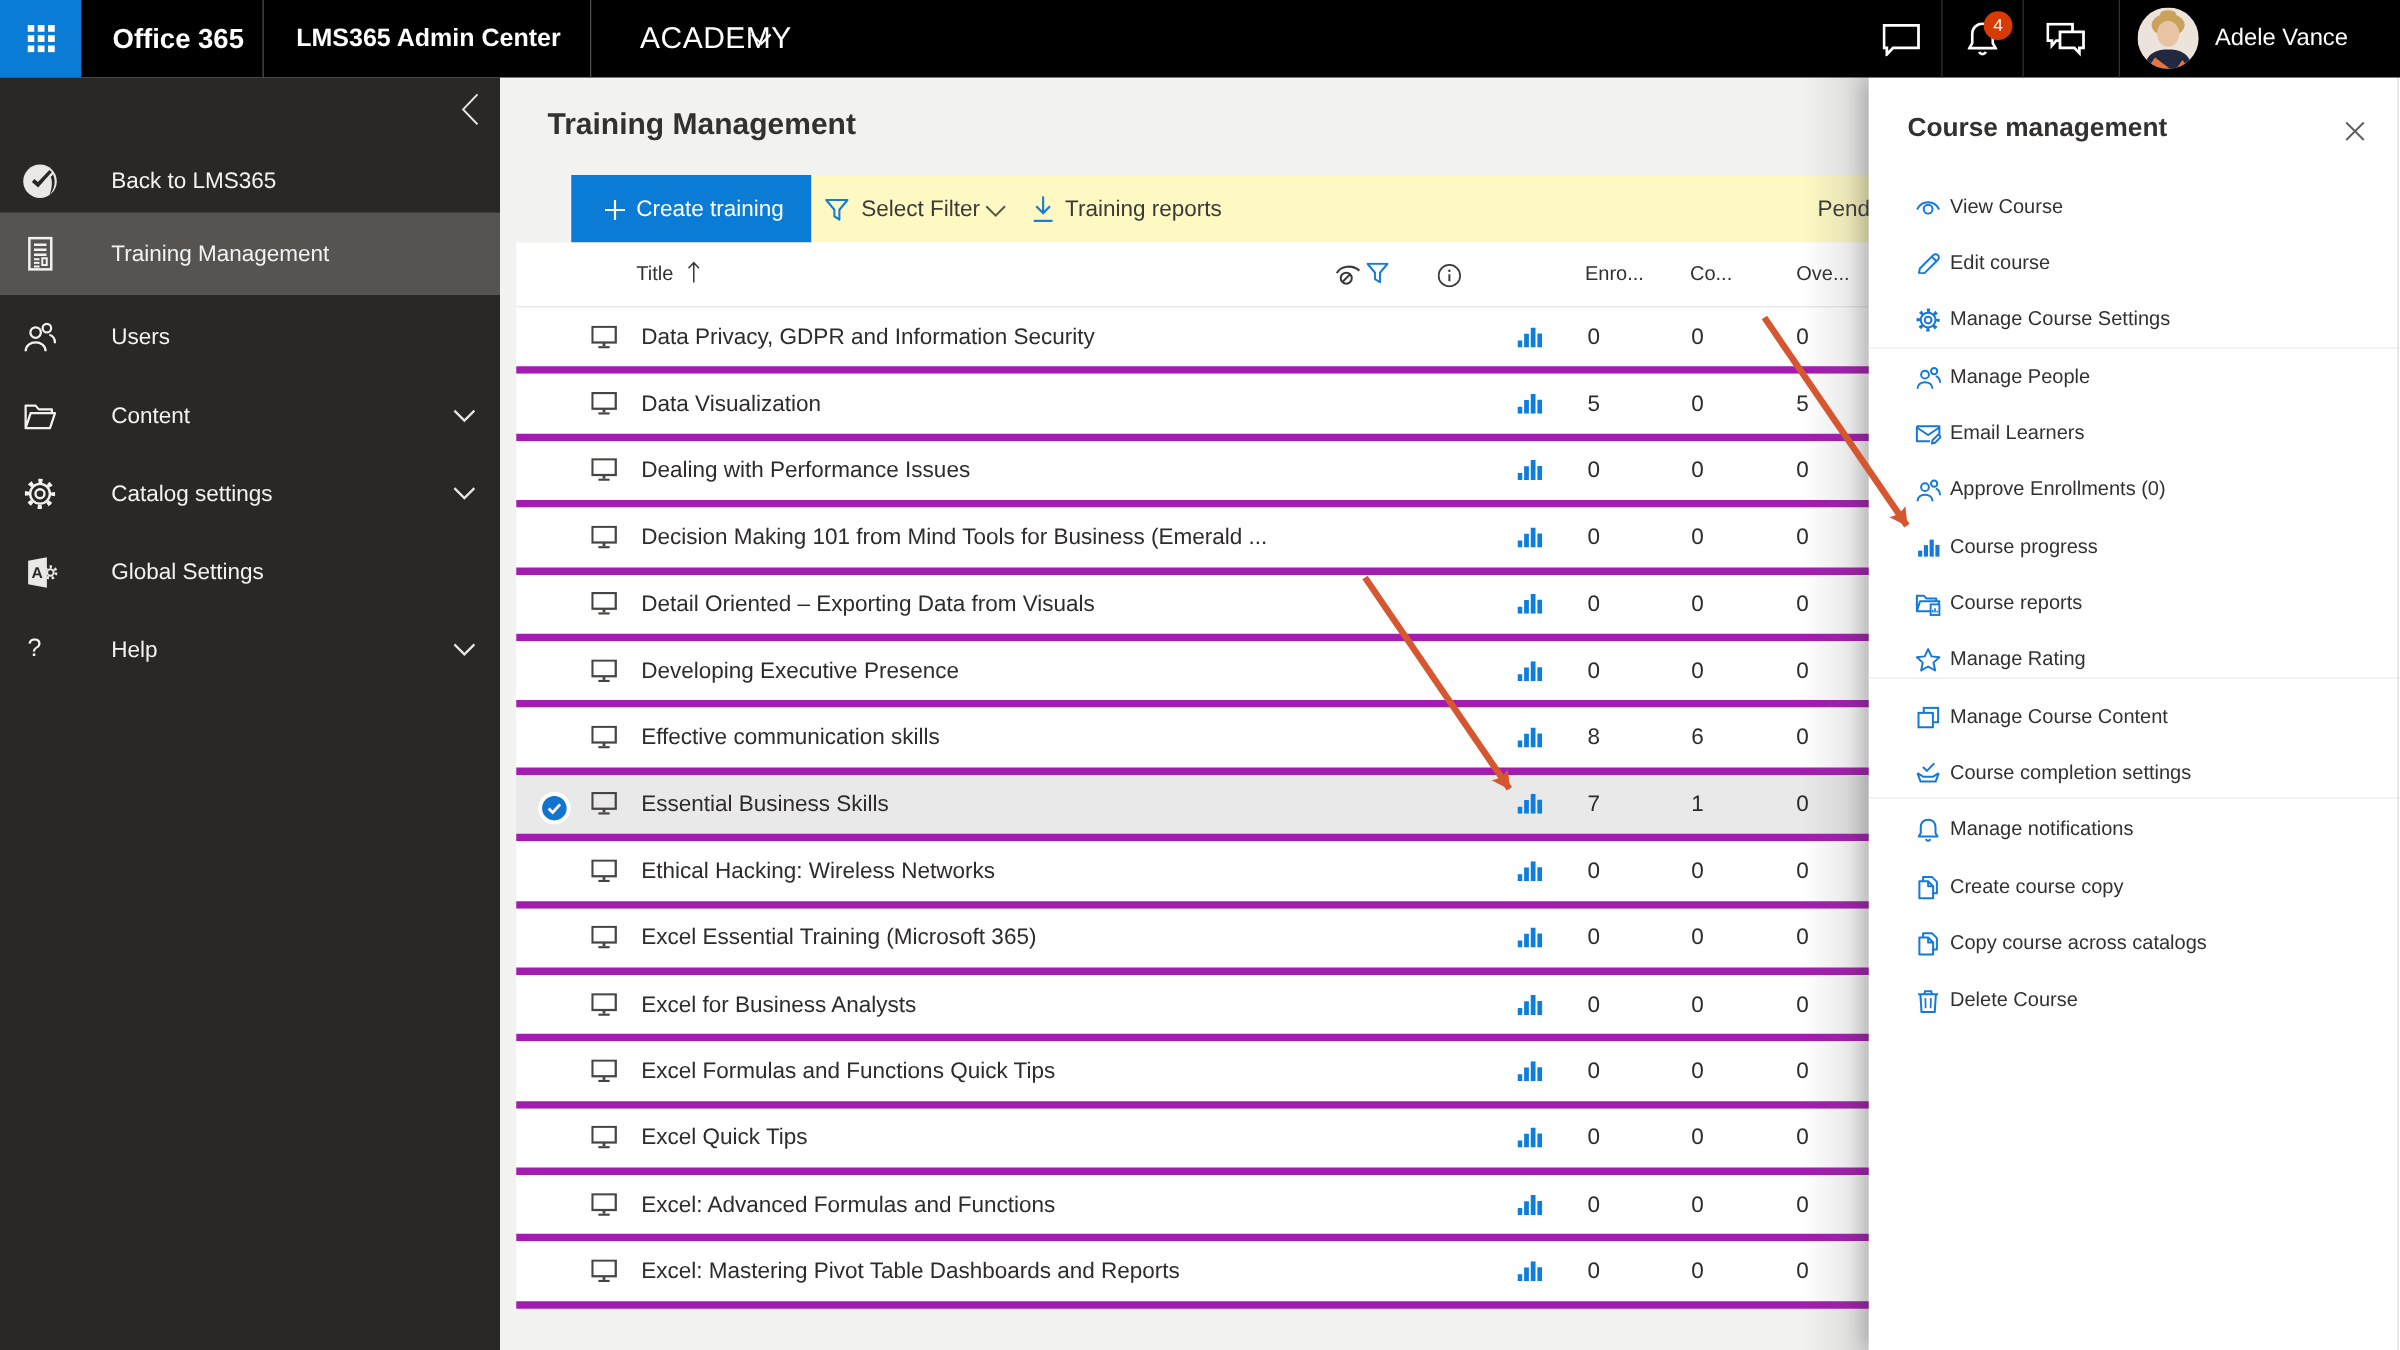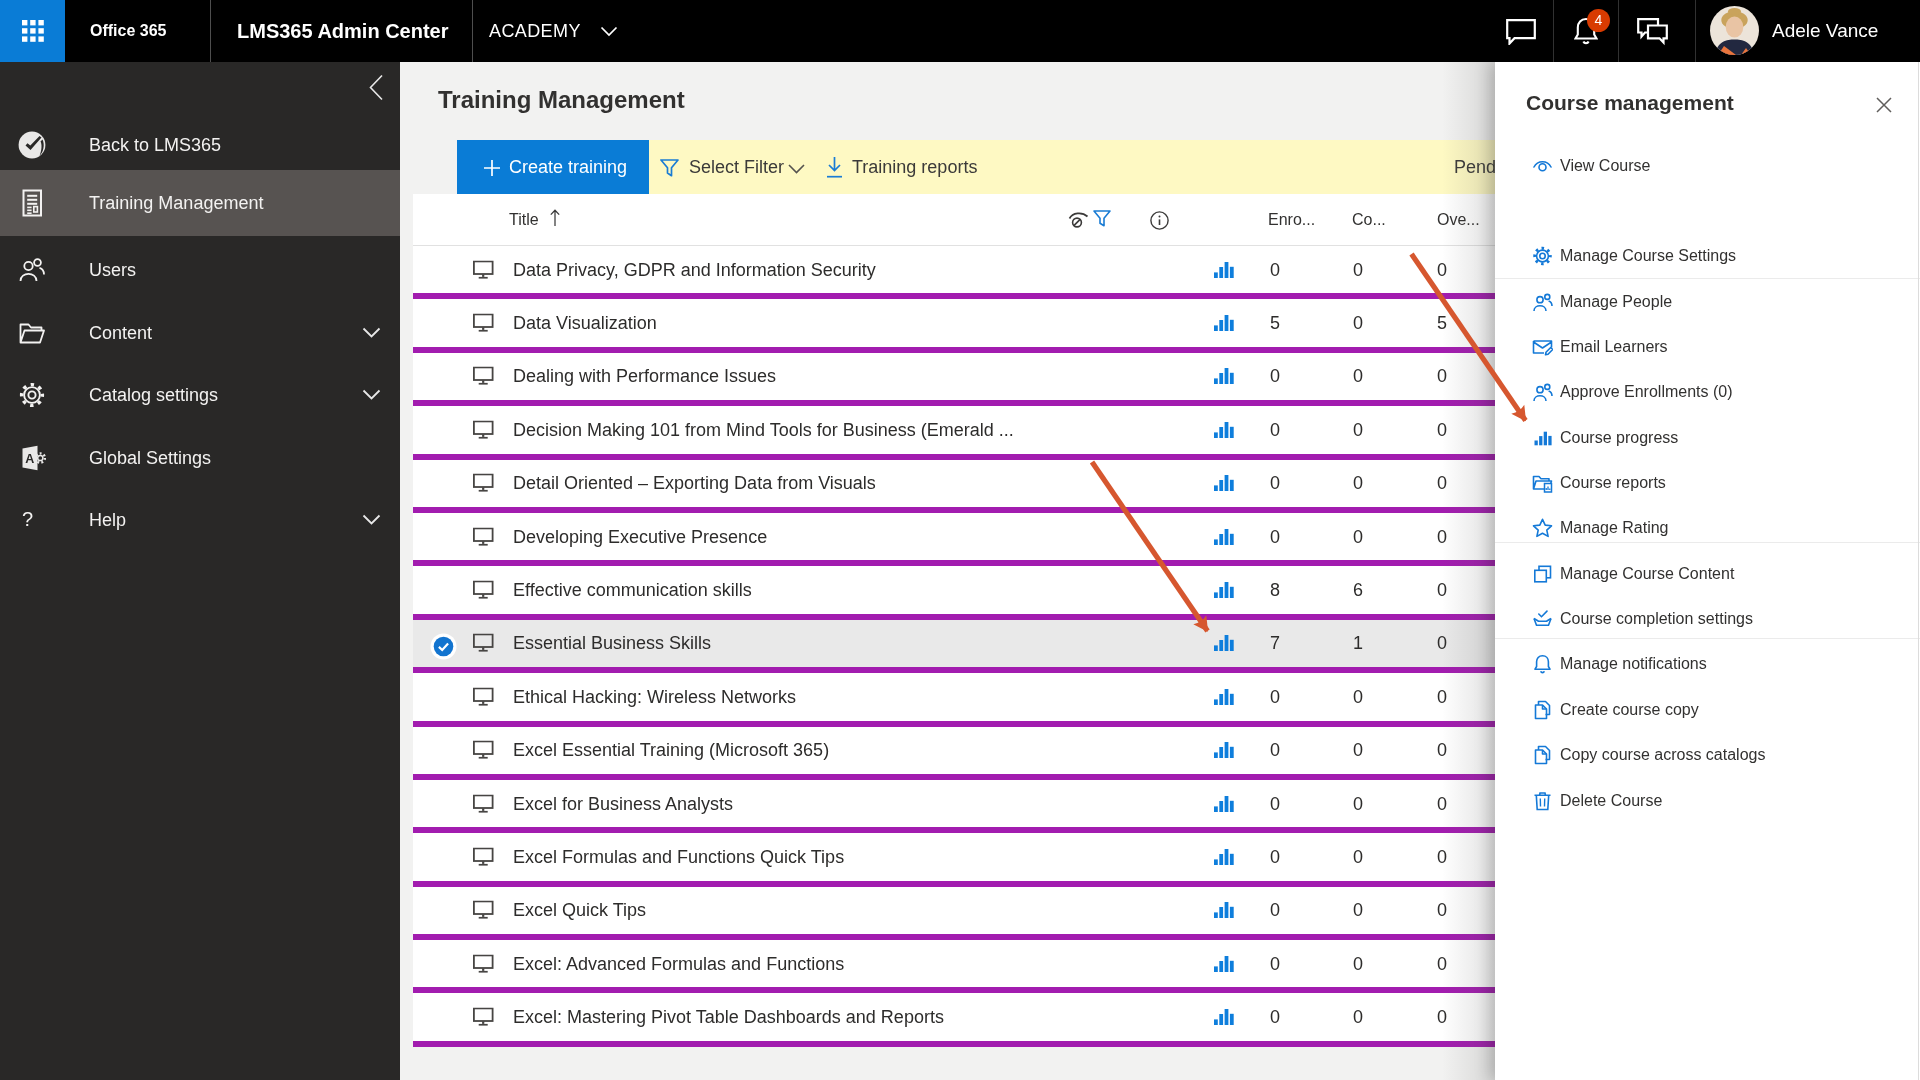--- a/index.html
+++ b/index.html
@@ -61,25 +61,25 @@
           <rect x="16.4" y="0" width="5.4" height="5.4"></rect>
     <rect x="0" y="8.2" width="5.4" height="5.4"></rect>
           <rect x="8.2" y="8.2" width="5.4" height="5.4"></rect>
           <rect x="16.4" y="8.2" width="5.4" height="5.4"></rect>
     <rect x="0" y="16.4" width="5.4" height="5.4"></rect>
           <rect x="8.2" y="16.4" width="5.4" height="5.4"></rect>
           <rect x="16.4" y="16.4" width="5.4" height="5.4"></rect>
   </g>
       </svg>
     </div>
-  <div class="tb-txt" style="left:90px; font-size:16px; font-weight:700;">Office 365</div>
+  <div class="tb-txt" style="left:90px; font-size:22px; font-weight:700;">Office 365</div>
   <div class="tb-div" style="left:210px;"></div>
   <div class="tb-txt" style="left:237px; font-size:20px; font-weight:700;">LMS365 Admin Center</div>
   <div class="tb-div" style="left:472px;"></div>
-  <div class="tb-txt" style="left:489px; font-size:18px; letter-spacing:0.4px;">ACADEMY</div>
+  <div class="tb-txt" style="left:512px; font-size:24px; letter-spacing:0.4px;">ACADEMY</div>
   <svg class="abs" style="left:600px; top:26px;" width="18" height="11" viewBox="0 0 18 11">
       <path d="M1.5 1.5 L9 9 L16.5 1.5" fill="none" stroke="#fff" stroke-width="1.7"></path>
     </svg>
 
   <svg class="abs" style="left:1506px; top:19px;" width="30" height="26" viewBox="0 0 30 26">
       <path d="M1.2 1.2 H28.8 V19.2 H8.5 L3.5 24.5 V19.2 H1.2 Z" fill="none" stroke="#fff" stroke-width="2.2"></path>
     </svg>
   <div class="tb-div2" style="left:1553px;"></div>
   <svg class="abs" style="left:1574px; top:17px;" width="24" height="30" viewBox="0 0 24 30">
       <path d="M12 2 C7 2 3.8 5.6 3.8 10.5 L3.8 17.5 L1.5 21.5 L22.5 21.5 L20.2 17.5 L20.2 10.5 C20.2 5.6 17 2 12 2 Z" fill="none" stroke="#fff" stroke-width="2.1"></path>
@@ -506,20 +506,26 @@
           <path d="M8.3 8 L8.5 16 M12.7 8 L12.5 16" stroke-width="1.4"></path>
         </g>
   </defs>
     </svg>
   <div class="pi" style="top:81px;">
       <svg class="ico" viewBox="0 0 21 21">
         <use href="#pi-eye"></use>
       </svg>
       <span class="lbl">View Course</span>
     </div>
+  <div class="pi" style="top:126.4px;">
+      <svg class="ico" viewBox="0 0 21 21">
+        <use href="#pi-pen"></use>
+      </svg>
+      <span class="lbl">Edit course</span>
+    </div>
   <div class="pi" style="top:171.7px;">
       <svg class="ico" viewBox="0 0 21 21">
         <use href="#pi-gear"></use>
       </svg>
       <span class="lbl">Manage Course Settings</span>
     </div>
   <div class="psep" style="top:215.5px;"></div>
   <div class="pi" style="top:217.1px;">
       <svg class="ico" viewBox="0 0 21 21">
         <use href="#pi-people"></use>

